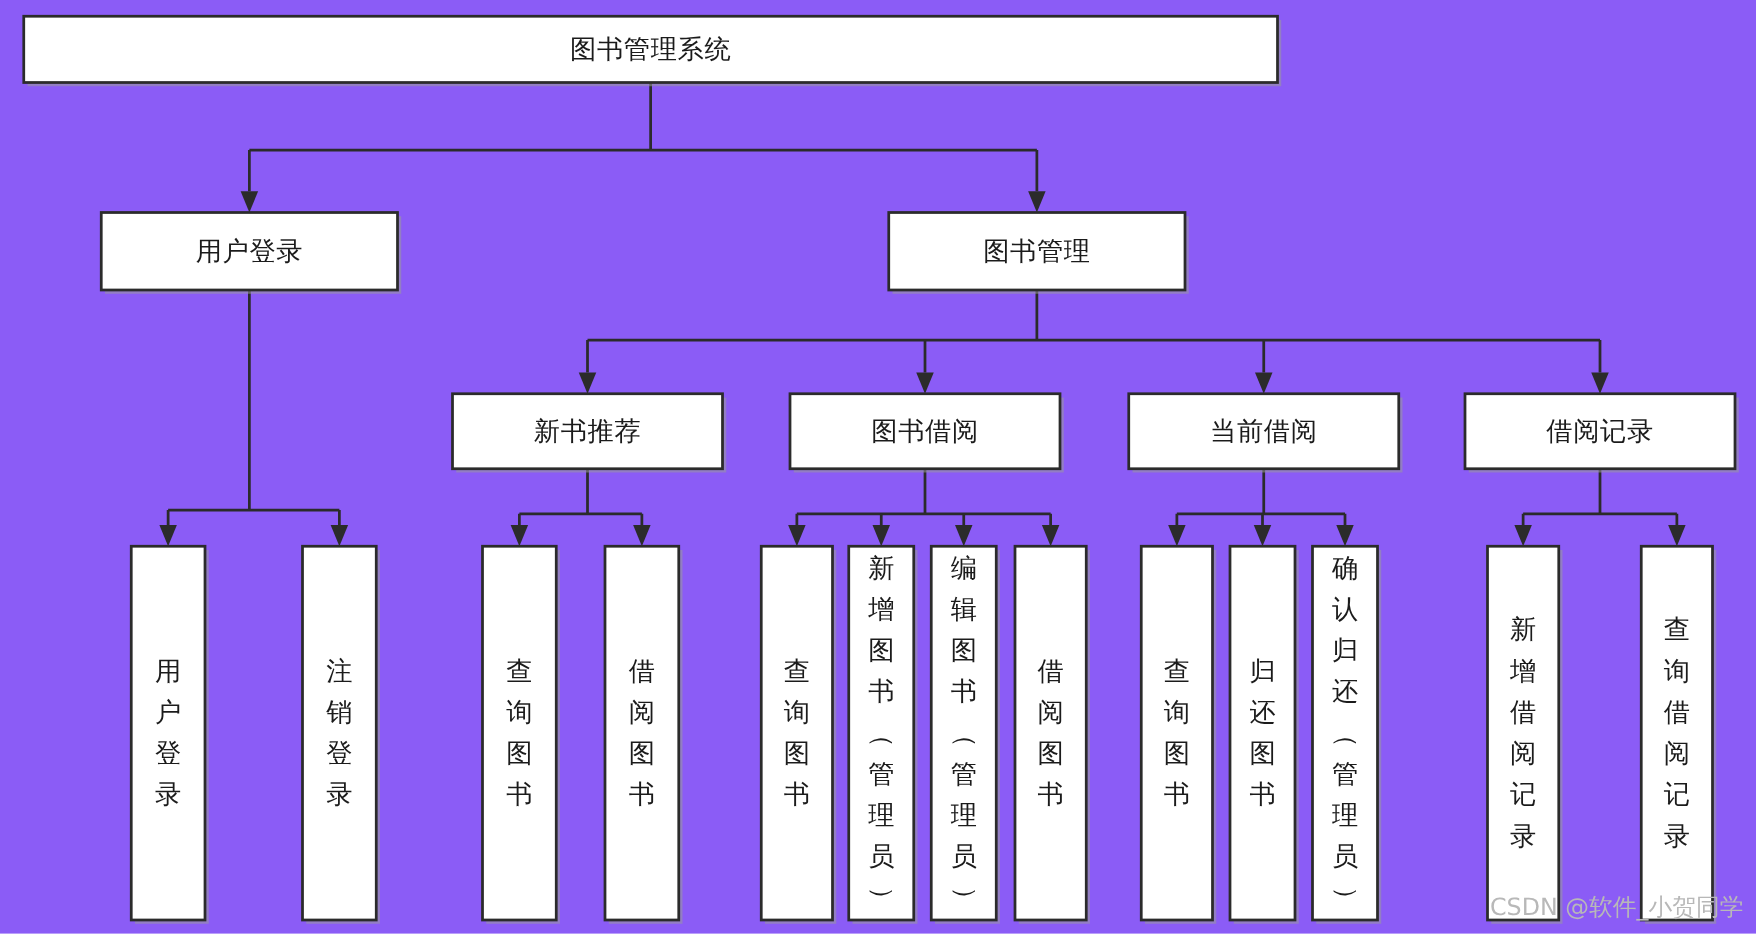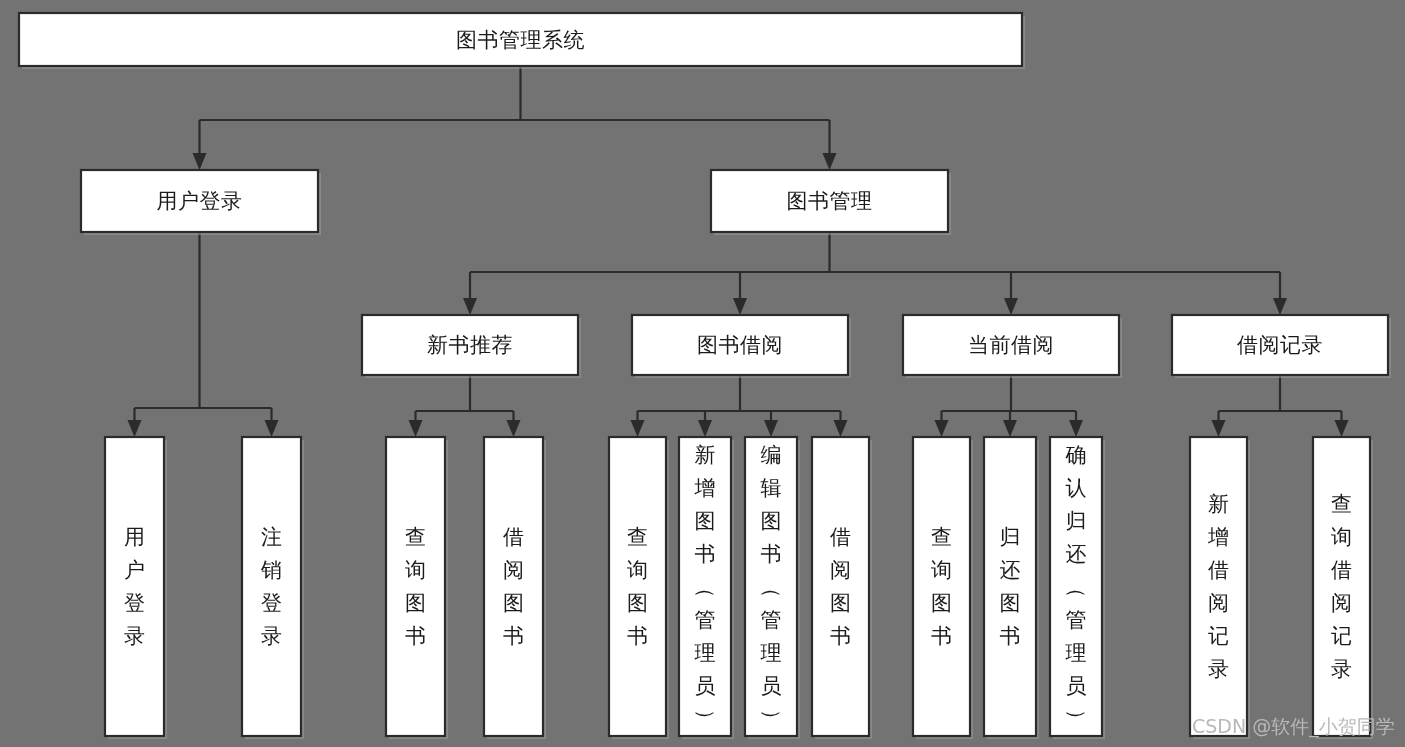--- a/index.html
+++ b/index.html
@@ -11,21 +11,21 @@
   body {
     width: 1405px;
     height: 747px;
     overflow: hidden;
     font-family: "DejaVu Sans", "Liberation Sans", sans-serif;
   }
   #diagram-root {
     position: relative;
     width: 1405px;
     height: 747px;
-    background: #737373;
+    background: #8b5cf6;
   }
   svg.diagram-canvas {
     position: absolute;
     left: 0;
     top: 0;
     width: 1405px;
     height: 747px;
     display: block;
   }
   .node-box {

